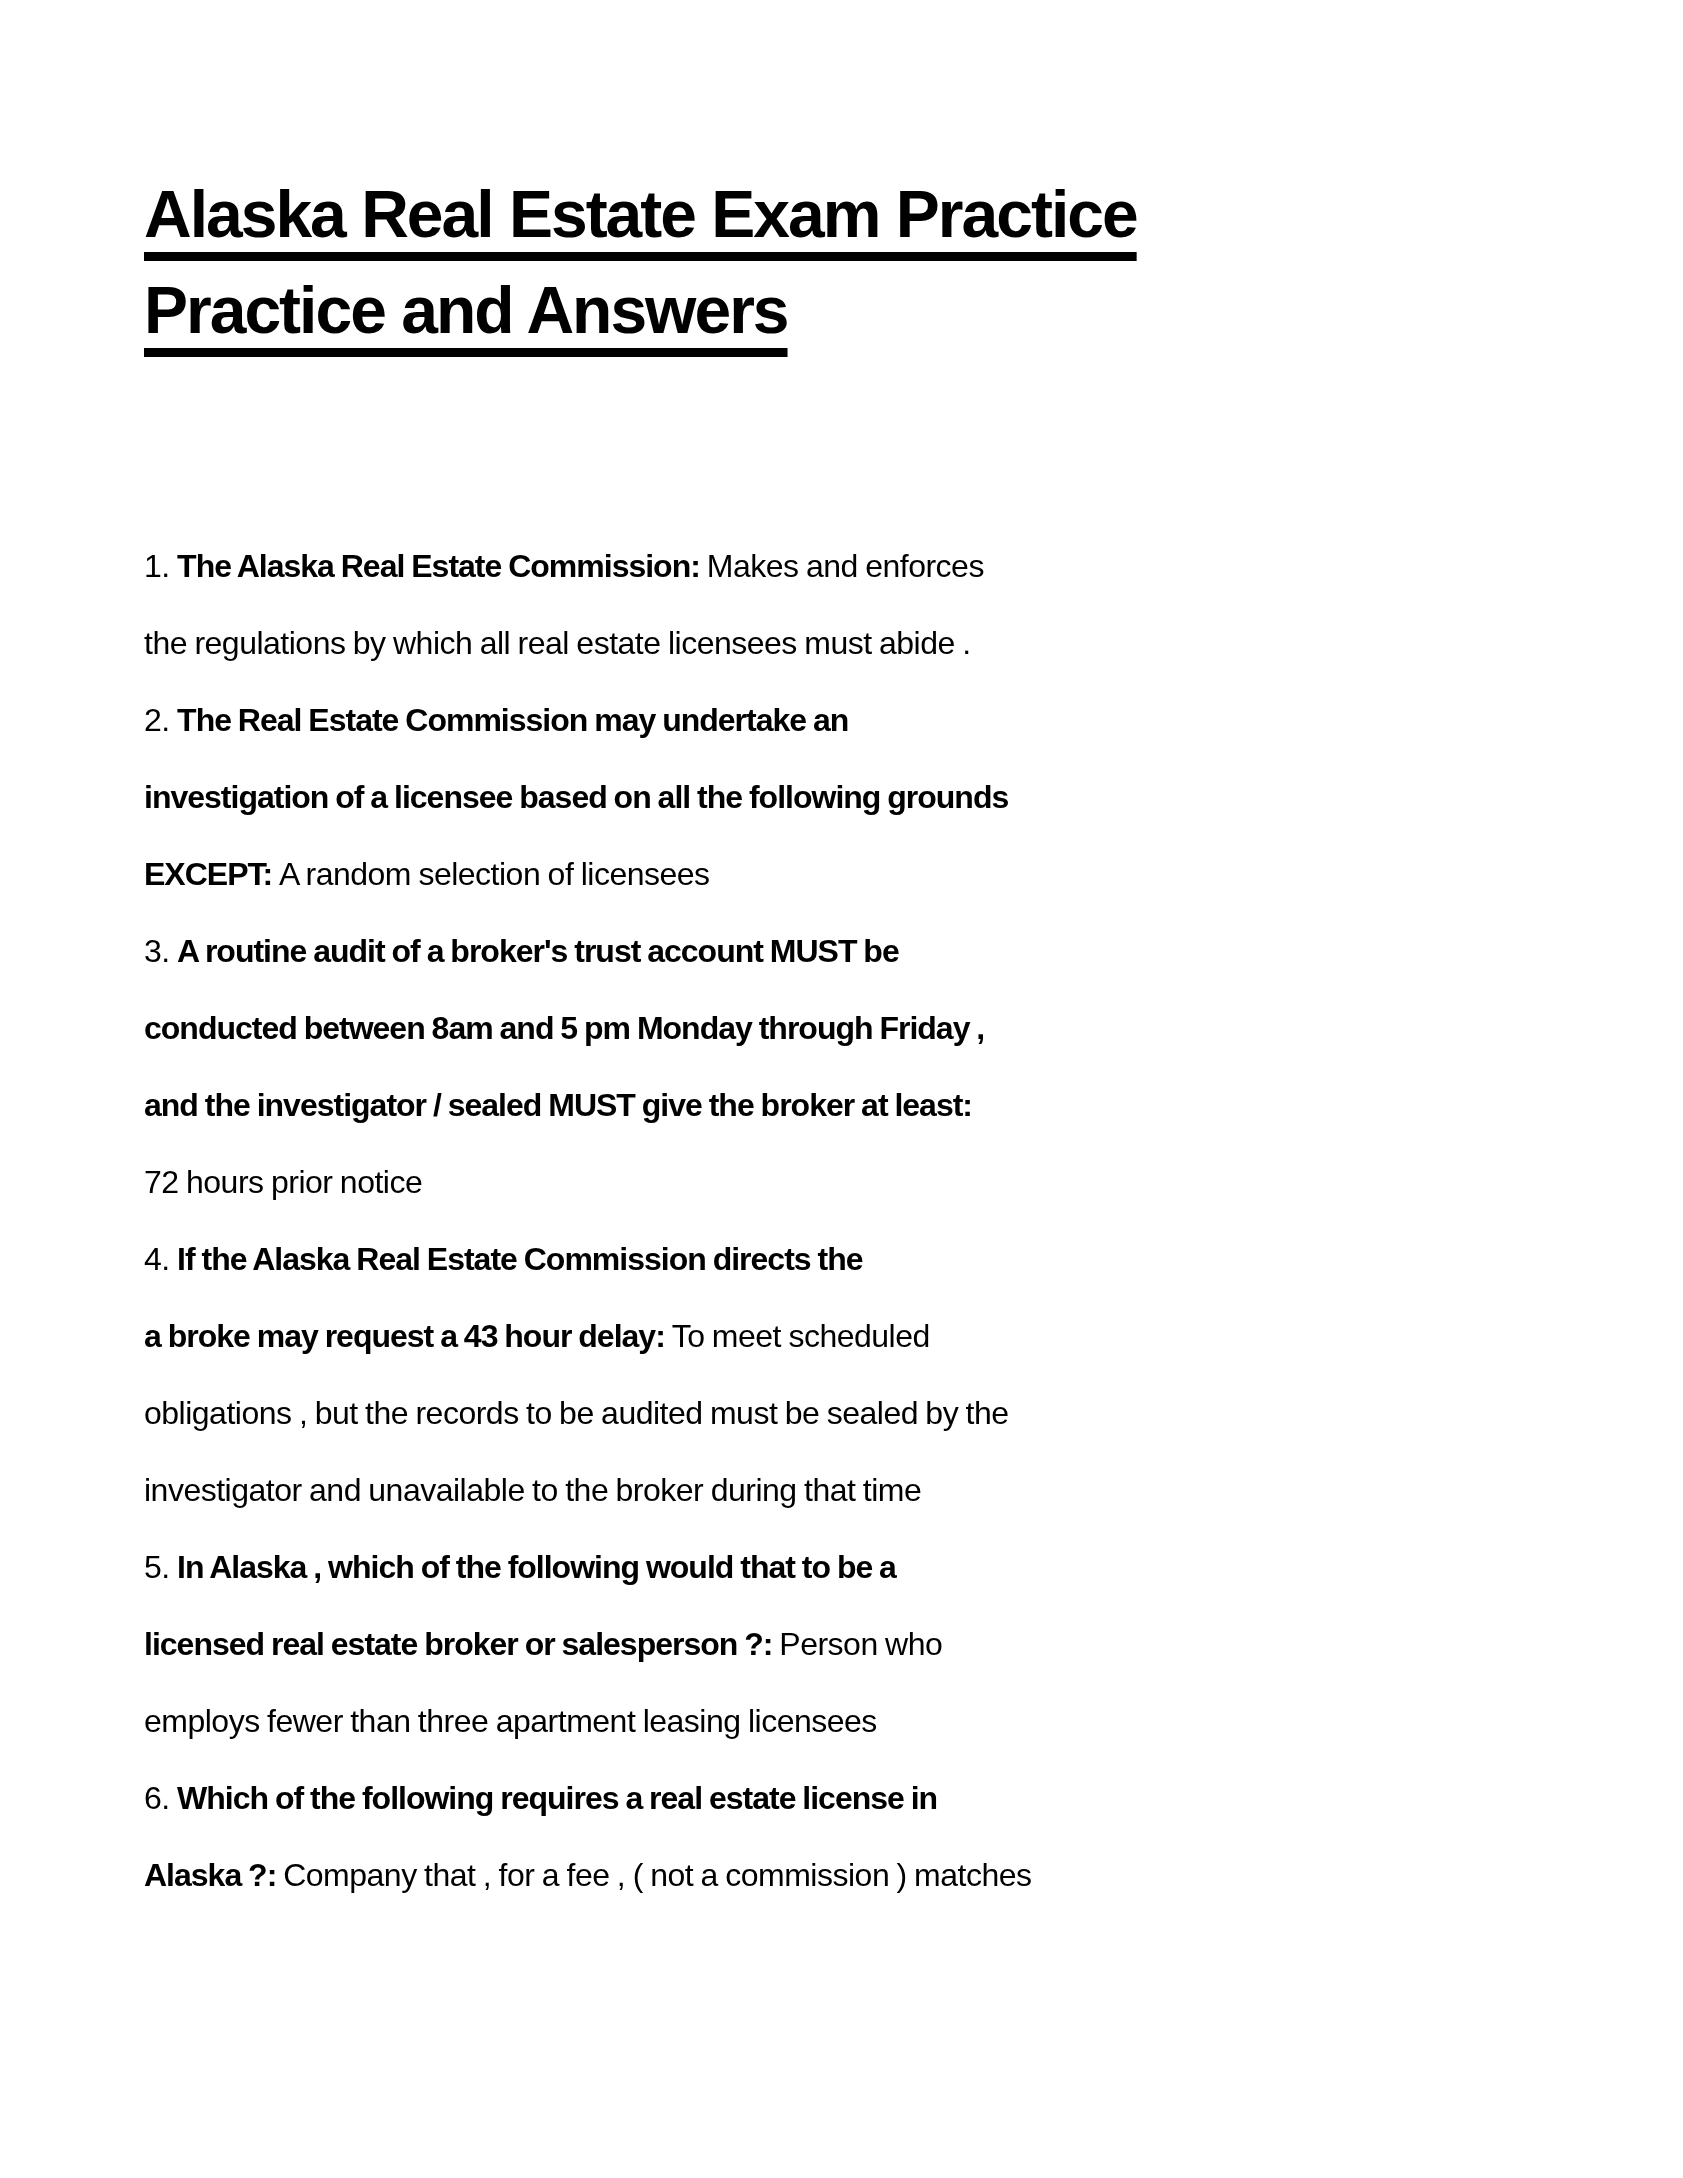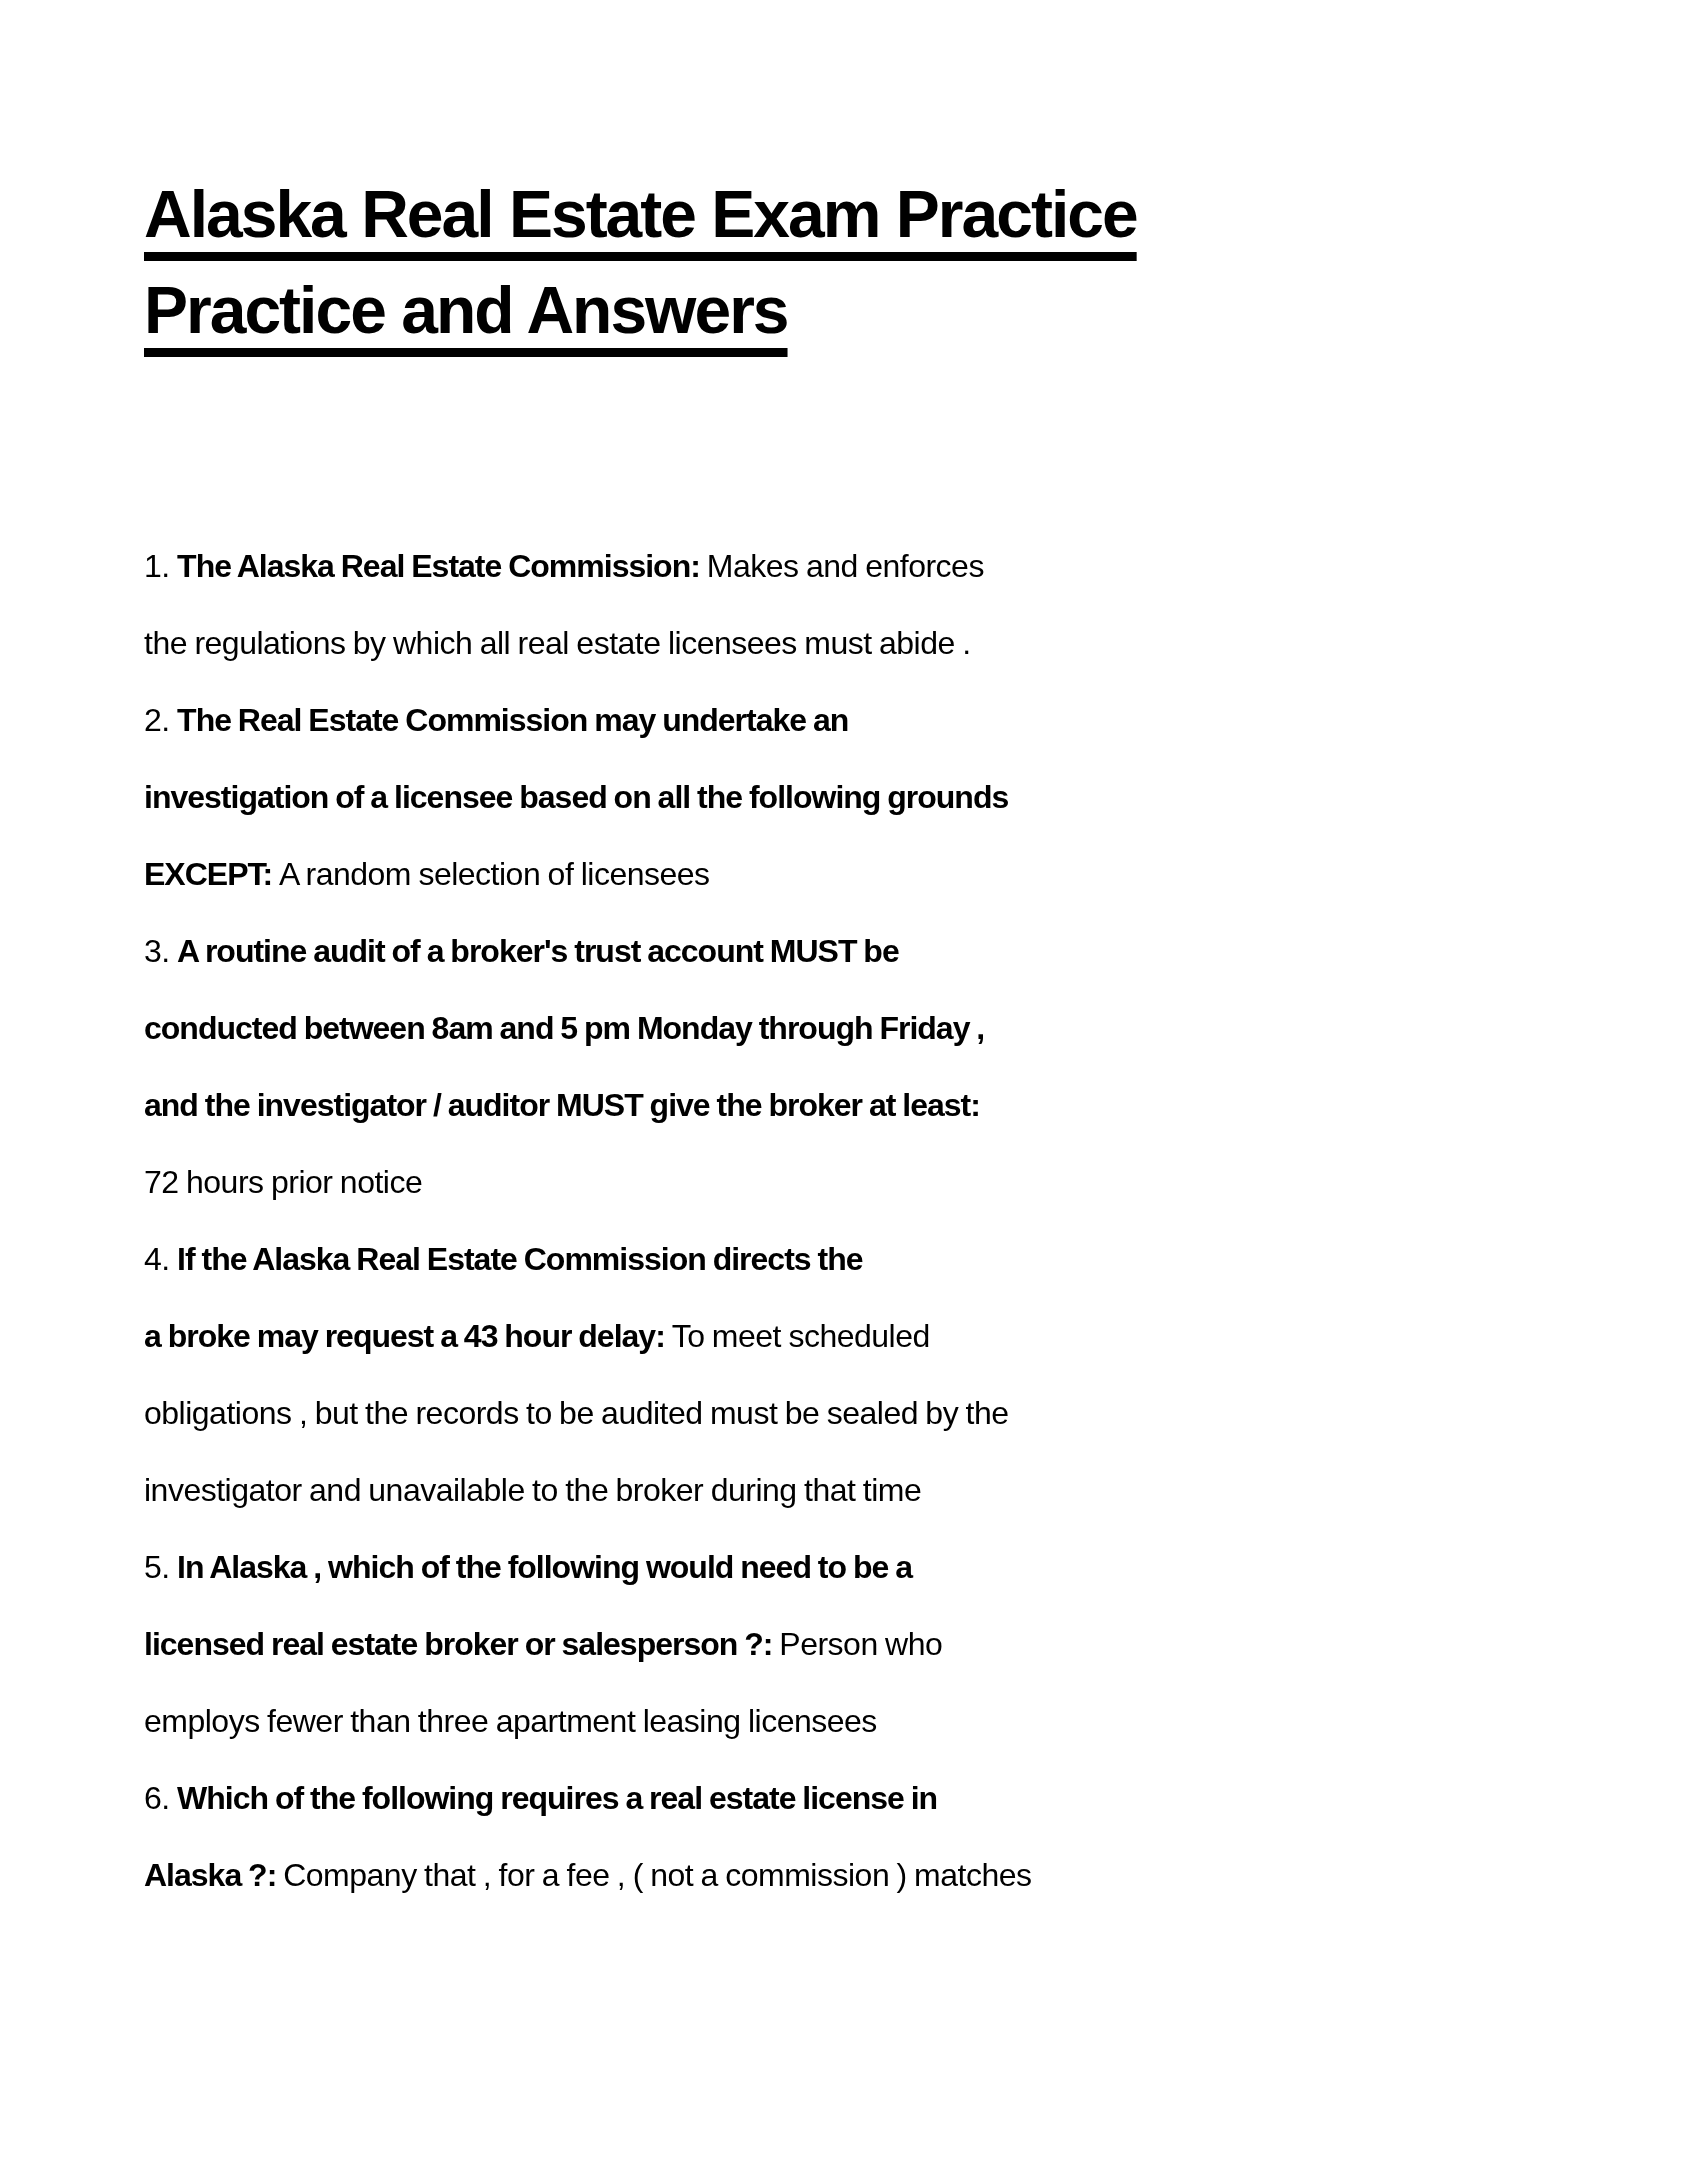--- a/index.html
+++ b/index.html
@@ -54,27 +54,27 @@
       <span class="title-line">Practice and Answers</span>
     </h1>
     <div class="body-text" id="doc-body">
         <div class="line"><span class="seg">1. </span><span class="seg bold">The Alaska Real Estate Commission: </span><span class="seg">Makes and enforces</span></div>
         <div class="line"><span class="seg">the regulations by which all real estate licensees must abide .</span></div>
         <div class="line"><span class="seg">2. </span><span class="seg bold">The Real Estate Commission may undertake an</span></div>
         <div class="line"><span class="seg bold">investigation of a licensee based on all the following grounds</span></div>
         <div class="line"><span class="seg bold">EXCEPT: </span><span class="seg">A random selection of licensees</span></div>
         <div class="line"><span class="seg">3. </span><span class="seg bold">A routine audit of a broker's trust account MUST be</span></div>
         <div class="line"><span class="seg bold">conducted between 8am and 5 pm Monday through Friday ,</span></div>
-        <div class="line"><span class="seg bold">and the investigator / auditor MUST give the broker at least:</span></div>
+        <div class="line"><span class="seg bold">and the investigator / sealed MUST give the broker at least:</span></div>
         <div class="line"><span class="seg">72 hours prior notice</span></div>
         <div class="line"><span class="seg">4. </span><span class="seg bold">If the Alaska Real Estate Commission directs the</span></div>
         <div class="line"><span class="seg bold">a broke may request a 43 hour delay: </span><span class="seg">To meet scheduled</span></div>
         <div class="line"><span class="seg">obligations , but the records to be audited must be sealed by the</span></div>
         <div class="line"><span class="seg">investigator and unavailable to the broker during that time</span></div>
-        <div class="line"><span class="seg">5. </span><span class="seg bold">In Alaska , which of the following would need to be a</span></div>
+        <div class="line"><span class="seg">5. </span><span class="seg bold">In Alaska , which of the following would that to be a</span></div>
         <div class="line"><span class="seg bold">licensed real estate broker or salesperson ?: </span><span class="seg">Person who</span></div>
         <div class="line"><span class="seg">employs fewer than three apartment leasing licensees</span></div>
         <div class="line"><span class="seg">6. </span><span class="seg bold">Which of the following requires a real estate license in</span></div>
         <div class="line"><span class="seg bold">Alaska ?: </span><span class="seg">Company that , for a fee , ( not a commission ) matches</span></div>
       </div>
   </div>
 </div>
 
 
 </body></html>

